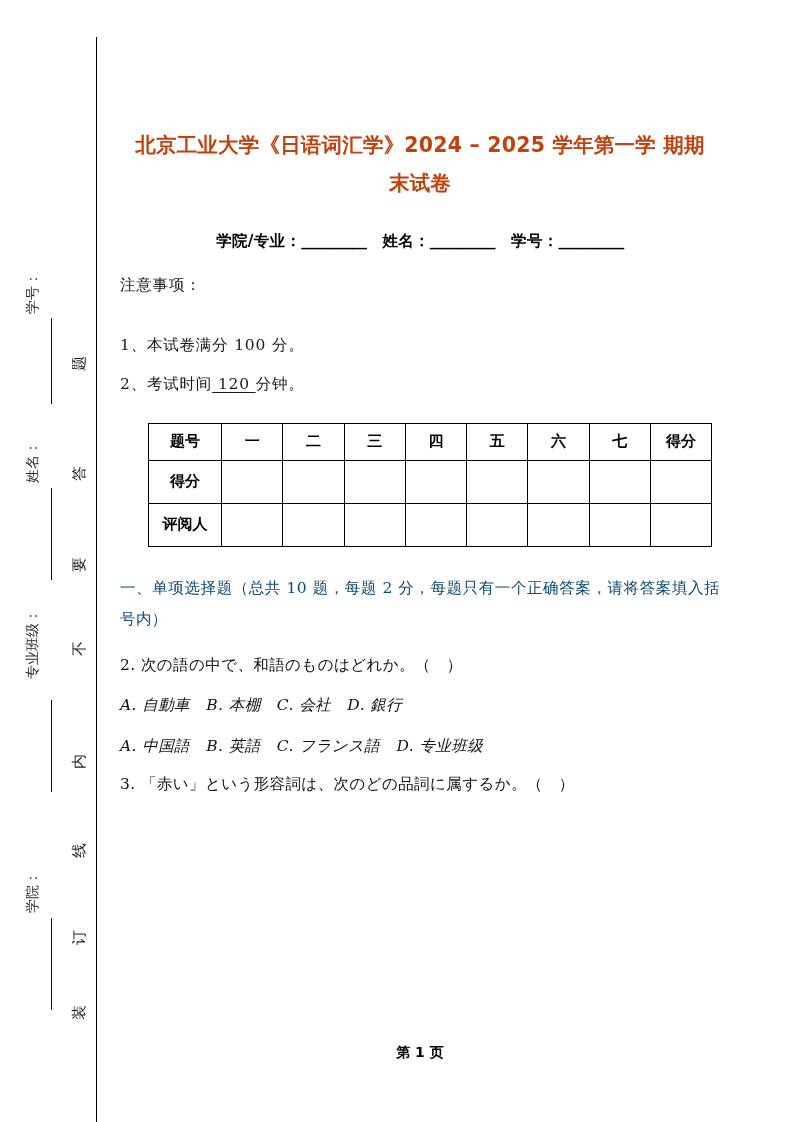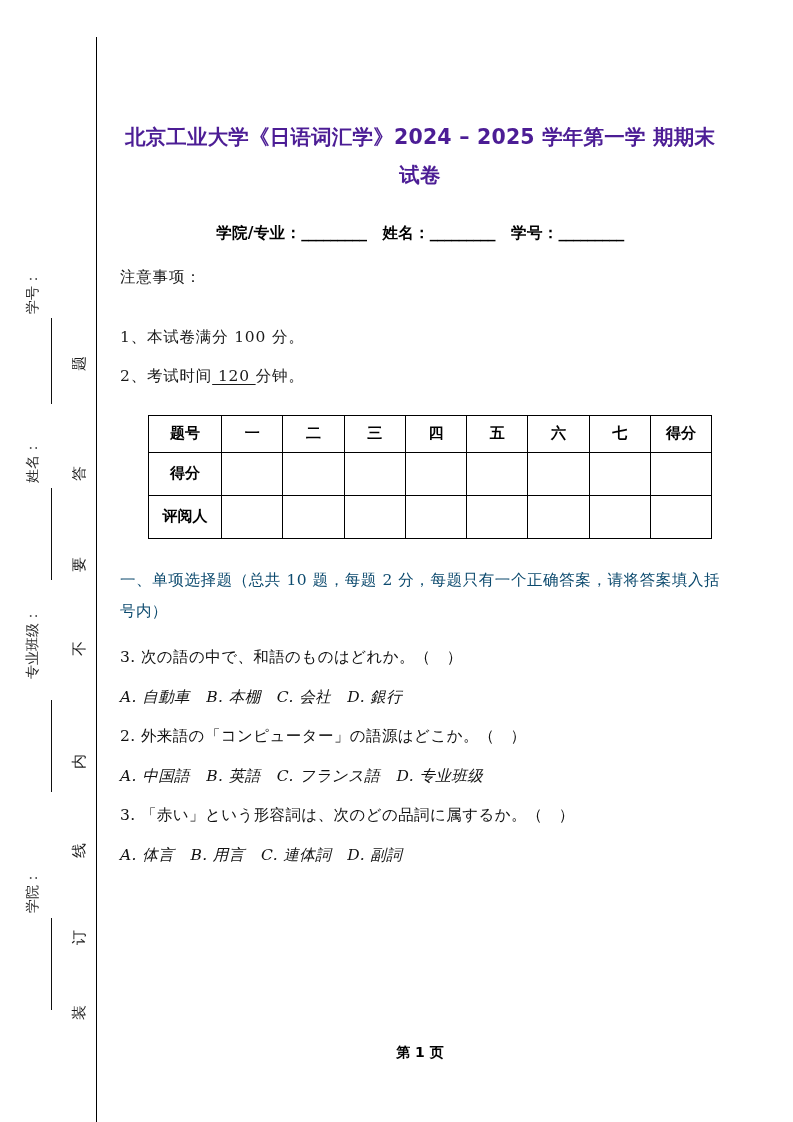--- a/index.html
+++ b/index.html
@@ -71,29 +71,29 @@
 
   
   #page-body {
     position: absolute;
     left: 120px;
     top: 0;
     width: 600px;
   }
 
   #exam-title {
-    margin: 0;
+    margin: 8px;
     padding-top: 118px;
     font-family: "DejaVu Sans", "Liberation Sans", sans-serif;
     font-weight: bold;
     font-size: 20.5px;
     line-height: 38px;
     text-align: center;
     letter-spacing: 0.2px;
-    color: #4c1d95;
+    color: #c2410c;
   }
 
   #id-line {
     margin-top: 29px;
     text-align: center;
     font-family: "DejaVu Sans", "Liberation Sans", sans-serif;
     font-weight: bold;
     font-size: 15.5px;
     letter-spacing: 0.3px;
     white-space: nowrap;
@@ -256,39 +256,32 @@
         <td></td>
         <td></td>
         <td></td>
       </tr>
     </tbody>
   </table>
 
   <div id="question-area">
     <div class="q-section-head">一、单项选择题（总共 10 题，每题 2 分，每题只有一个正确答案，请将答案填入括号内）</div>
 
-    <div class="q-stem">3. 次の語の中で、和語のものはどれか。（　）</div>
+    <div class="q-stem">2. 次の語の中で、和語のものはどれか。（　）</div>
     <div class="q-choices">
       <span class="opt">A. 自動車</span>
       <span class="opt">B. 本棚</span>
       <span class="opt">C. 会社</span>
       <span class="opt">D. 銀行</span>
     </div>
 
-    <div class="q-stem">2. 外来語の「コンピューター」の語源はどこか。（　）</div>
     <div class="q-choices">
       <span class="opt">A. 中国語</span>
       <span class="opt">B. 英語</span>
       <span class="opt">C. フランス語</span>
       <span class="opt">D. 专业班级</span>
     </div>
 
     <div class="q-stem">3. 「赤い」という形容詞は、次のどの品詞に属するか。（　）</div>
-    <div class="q-choices">
-      <span class="opt">A. 体言</span>
-      <span class="opt">B. 用言</span>
-      <span class="opt">C. 連体詞</span>
-      <span class="opt">D. 副詞</span>
-    </div>
   </div>
 </div>
 
 <div id="page-footer">第 1 页</div>
 
 </body></html>

